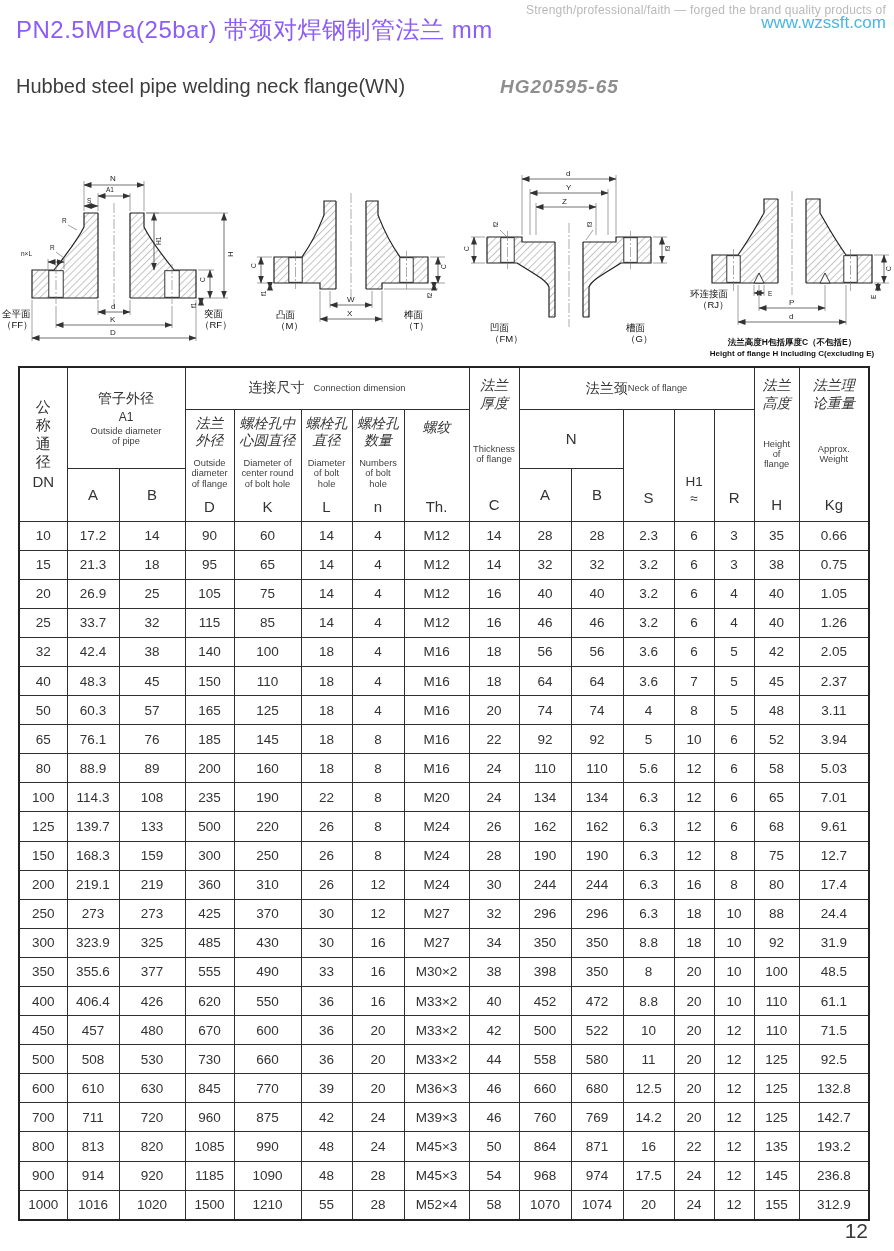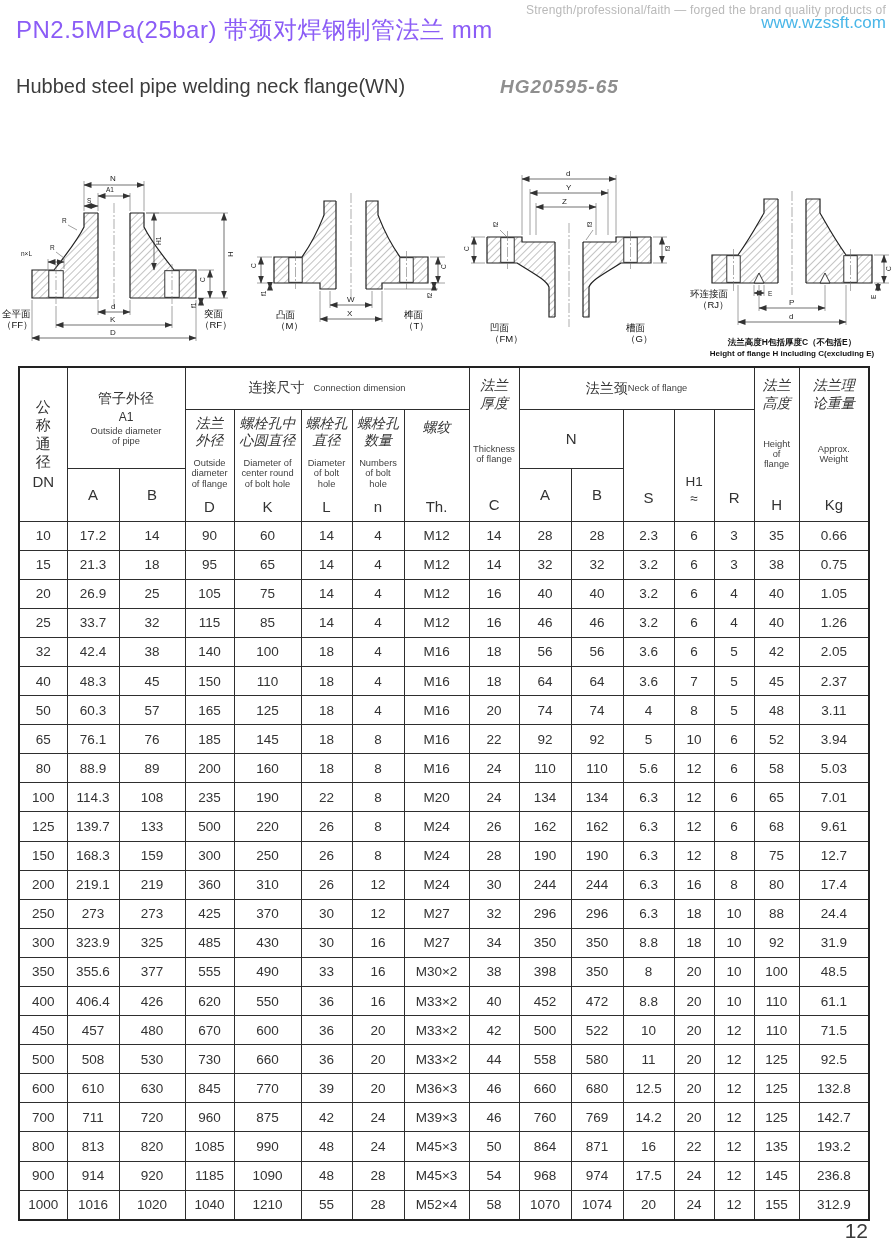--- a/index.html
+++ b/index.html
@@ -788,21 +788,21 @@
           <td>17.5</td>
           <td>24</td>
           <td>12</td>
           <td>145</td>
           <td>236.8</td>
         </tr>
         <tr>
           <td>1000</td>
           <td>1016</td>
           <td>1020</td>
-          <td>1040</td>
+          <td>1500</td>
           <td>1210</td>
           <td>55</td>
           <td>28</td>
           <td>M52×4</td>
           <td>58</td>
           <td>1070</td>
           <td>1074</td>
           <td>20</td>
           <td>24</td>
           <td>12</td>

